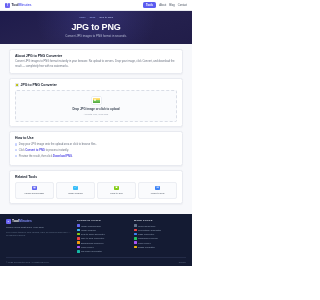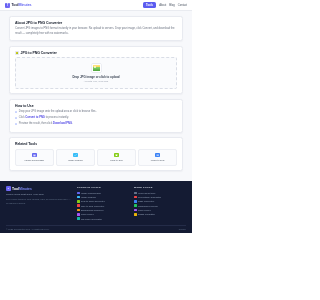--- a/index.html
+++ b/index.html
@@ -168,20 +168,31 @@
       </div>
     </div>
     <div class="nav-links">
       <div class="nav-pill">Tools</div>
       <div class="nav-link">About</div>
       <div class="nav-link">Blog</div>
       <div class="nav-link">Contact</div>
     </div>
   </div>
 
+  <div class="hero">
+    <div class="crumbs">
+      <span>Home</span>
+      <span class="crumb-sep">›</span>
+      <span>Tools</span>
+      <span class="crumb-sep">›</span>
+      <span class="crumb-cur">JPG to PNG</span>
+    </div>
+    <div class="hero-title">JPG to PNG</div>
+    <div class="hero-sub">Convert JPG images to PNG format in seconds.</div>
+  </div>
 
   <div class="main">
 
     <div class="card">
       <div class="card-title">About JPG to PNG Converter</div>
       <div class="card-text">Convert JPG images to PNG format instantly in your browser. No upload to servers. Drop your image, click Convert, and download the result — completely free with no watermarks.</div>
     </div>
 
     <div class="card">
       <div class="card-title with-icon">

